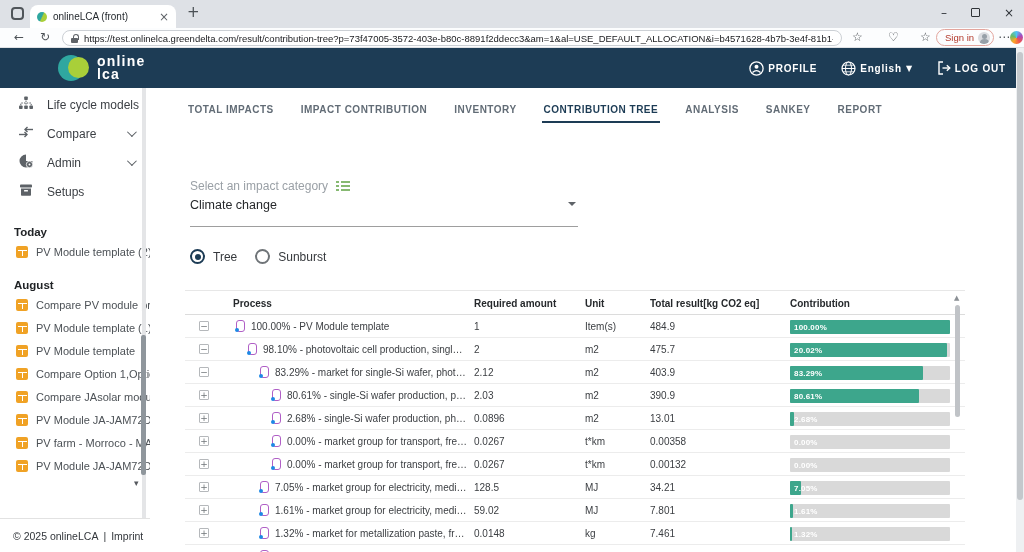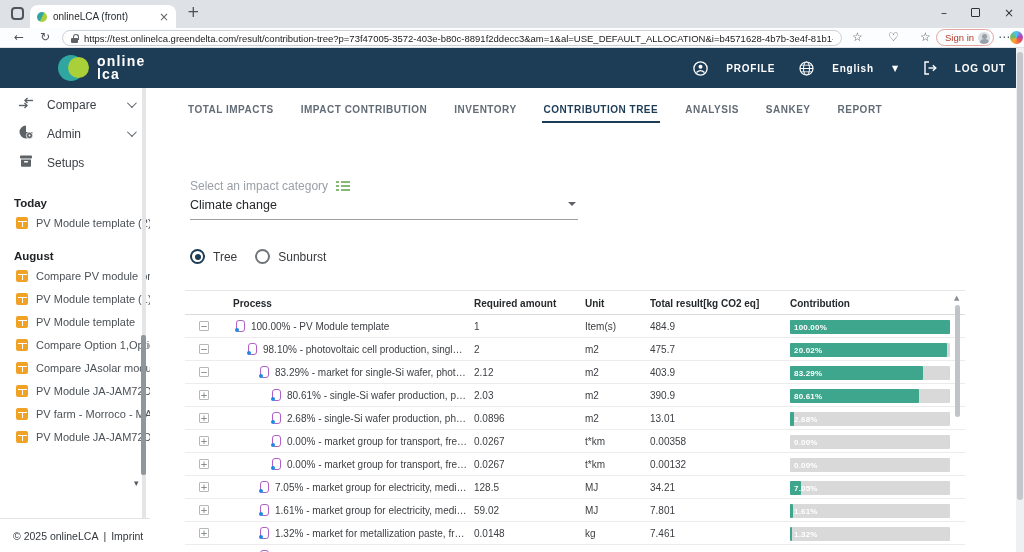--- a/index.html
+++ b/index.html
@@ -43,21 +43,21 @@
              background:conic-gradient(#4fc3f7,#ab47bc,#ef5350,#ffa726,#66bb6a,#4fc3f7); }
 
   
   .appheader { position:absolute; left:0; top:48px; width:1024px; height:40px; background:#1d3c55; }
   .logo { position:absolute; left:58px; top:6px; width:34px; height:28px; }
   .logo .c1 { position:absolute; left:0; top:1px; width:26px; height:26px; border-radius:50%; background:#2fa7a0; }
   .logo .c2 { position:absolute; left:10px; top:3px; width:21px; height:21px; border-radius:50%; background:#a9cf39; }
   .logotext { position:absolute; left:97px; top:7px; color:#fff; font-size:14px; font-weight:bold;
               letter-spacing:1.2px; line-height:13px; }
   .hdr-right { position:absolute; right:18px; top:0; height:40px; display:flex; align-items:center; gap:24px; }
-  .hdr-item { display:flex; align-items:center; gap:18px; font-size:10px; font-weight:bold;
+  .hdr-item { display:flex; align-items:center; gap:4px; font-size:10px; font-weight:bold;
               letter-spacing:0.8px; color:#fff; }
   .hdr-item svg { display:block; }
   .hdr-caret { font-size:8px; font-family:"DejaVu Sans",sans-serif; }
 
   
   .sidebar { position:absolute; left:0; top:88px; width:150px; height:464px; background:#fff; }
   .nav-item { height:29px; display:flex; align-items:center; gap:13px; padding-left:18px;
               font-size:12px; color:#3b3f44; }
   .nav-item svg { flex:none; }
   .chev { margin-left:auto; margin-right:16px; width:7px; height:7px; border-right:1.5px solid #5a5f64;
@@ -87,21 +87,21 @@
   .radio-row { position:absolute; display:flex; align-items:center; gap:18px; }
   .radio-opt { display:flex; align-items:center; gap:8px; font-size:12px; color:#36393d; }
   .radio { width:15px; height:15px; border-radius:50%; border:2px solid #6f7478; position:relative; flex:none; }
   .radio.sel { border-color:#1d3c55; }
   .radio.sel::after { content:""; position:absolute; left:2.5px; top:2.5px; width:6px; height:6px;
                       border-radius:50%; background:#1d3c55; }
 
   .picker { position:absolute; left:40px; top:91px; display:flex; align-items:center; gap:8px;
             font-size:12px; color:#9aa0a6; }
   .select { position:absolute; left:40px; top:110px; width:388px; font-size:12.5px; color:#26282b;
-            padding-bottom:7px; border-bottom:1px solid #9e9e9e; }
+            padding-bottom:14px; border-bottom:1px solid #9e9e9e; }
   .sel-caret { position:absolute; right:2px; top:4px; width:0; height:0;
                border-left:4px solid transparent; border-right:4px solid transparent; border-top:4.5px solid #5f6368; }
 
   .table { position:absolute; left:35px; top:202px; width:780px; height:262px; overflow:hidden;
            border-top:1px solid #e7e7e7; }
   .thead { position:relative; height:24px; border-bottom:1px solid #dcdcdc; }
   .thead span { position:absolute; top:7px; font-size:10px; font-weight:bold; color:#26292c; }
   .col0{left:48px} .col1{left:289px} .col2{left:400px} .col3{left:465px} .col4{left:605px}
   .trow { position:relative; height:23px; border-bottom:1px solid #ececec; }
   .expand { position:absolute; left:14px; top:6px; width:10px; height:10px; border:1px solid #b5b8bb;
@@ -198,20 +198,34 @@
           </svg>
         <span>LOG OUT</span>
       </div>
     </div>
   </div>
 
   <div class="sidebar">
     <div style="padding-top:2px" id="sb-nav">
         <div class="nav-item">
           <span><svg width="16" height="16" viewBox="0 0 16 16">
+              <g fill="#5d6267">
+                <rect x="6.2" y="1.5" width="3.6" height="3.6" rx="0.8"></rect>
+                <rect x="1" y="10.5" width="3.6" height="3.6" rx="0.8"></rect>
+                <rect x="6.2" y="10.5" width="3.6" height="3.6" rx="0.8"></rect>
+                <rect x="11.4" y="10.5" width="3.6" height="3.6" rx="0.8"></rect>
+              </g>
+              <g stroke="#5d6267" stroke-width="1" fill="none" stroke-dasharray="1.5,1.2">
+                <path d="M8 5.5 V8 M2.8 10.2 V8 H13.2 V10.2 M8 8 V10.2"></path>
+              </g>
+            </svg></span>
+          <span>Life cycle models</span>
+        </div>
+        <div class="nav-item">
+          <span><svg width="16" height="16" viewBox="0 0 16 16">
               <g stroke="#5d6267" stroke-width="1.4" fill="none">
                 <path d="M1 10.5 H9"></path>
                 <path d="M6.5 8 L9 10.5 L6.5 13"></path>
                 <path d="M15 5.5 H7"></path>
                 <path d="M9.5 3 L7 5.5 L9.5 8"></path>
               </g>
             </svg></span>
           <span>Compare</span>
           <span class="chev"></span>
         </div>

